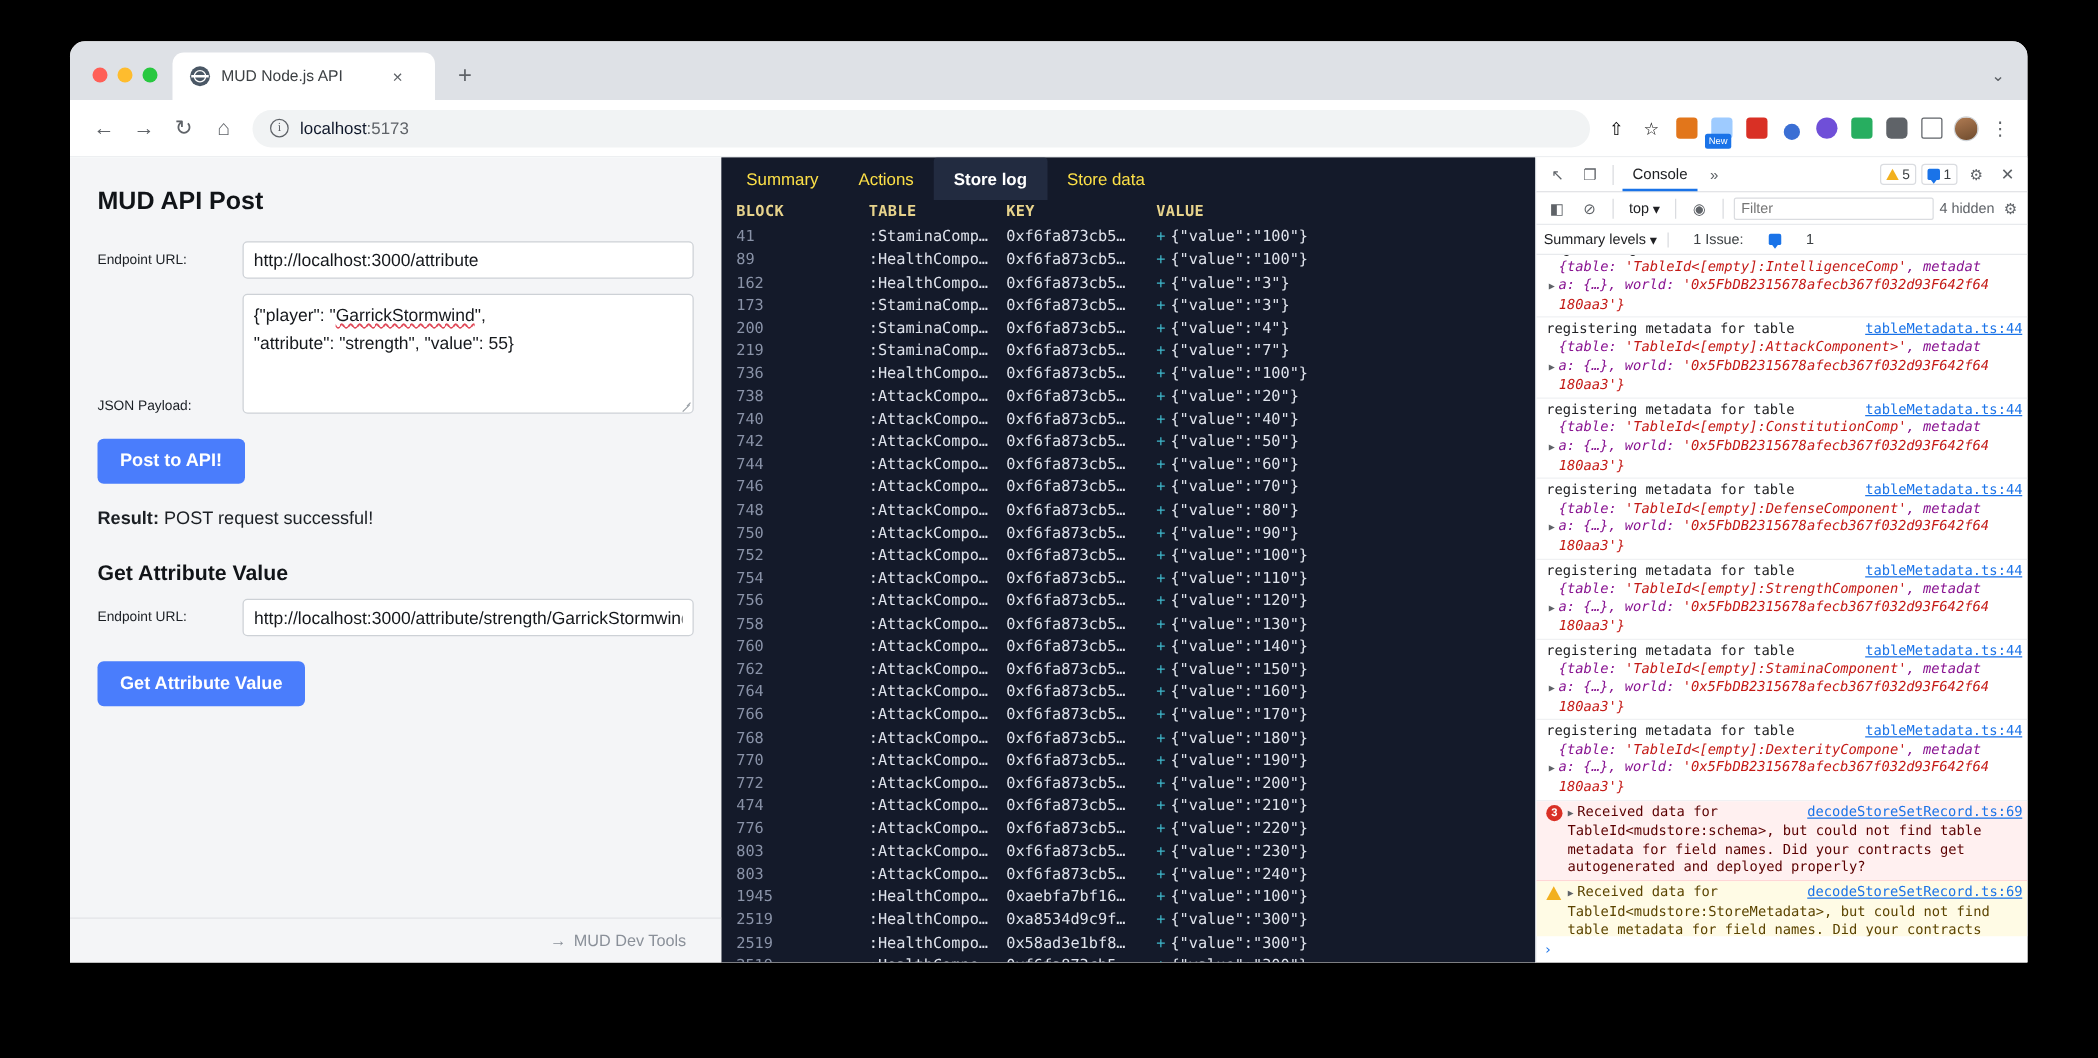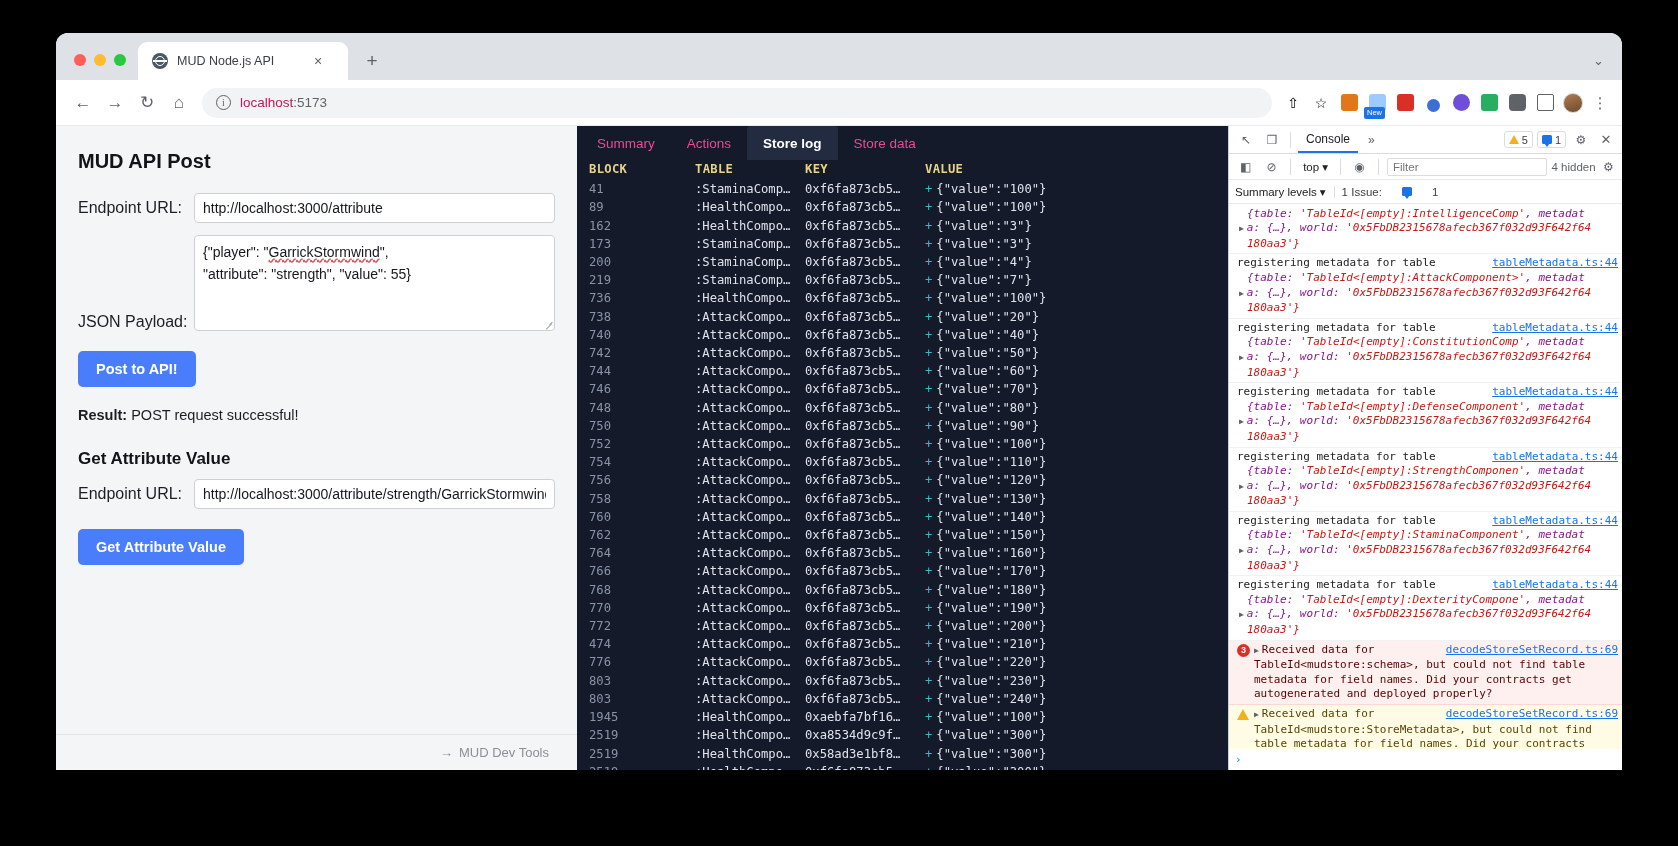--- a/index.html
+++ b/index.html
@@ -127,21 +127,21 @@
     width: 15px; height: 15px;
     border: 1.4px solid #5f6368;
     border-radius: 50%;
     color:#5f6368;
     font-size: 10px;
     font-family:"Liberation Serif", serif;
     display:flex;align-items:center;justify-content:center;
     flex:0 0 auto;
   }
   .omnibox .url { font-size: 13.5px; color: #202124; }
-  .omnibox .url .host { color: #be185d; }
+  .omnibox .url .host { color: #0f172a; }
   .omnibox .url .port { color: #5f6368; }
 
   .ext-icons { display:flex; align-items:center; gap: 6px; flex: 0 0 auto; }
   .ext {
     width: 22px; height: 22px;
     display:flex; align-items:center; justify-content:center;
     position:relative;
     border-radius:4px;
     font-size: 14px;
   }
@@ -188,21 +188,21 @@
     color: #111418;
     font-weight: bold;
   }
   .field-row {
     display: flex;
     align-items: center;
     margin-bottom: 12px;
   }
   .field-row.ta-row { align-items: flex-end; }
   .field-label {
-    font-size: 16px;
+    font-size: 11px;
     color: #1b1f24;
     width: 116px;
     flex: 0 0 116px;
   }
   .text-input {
     flex: 1 1 auto;
     height: 30px;
     border: 1px solid #cdd1d6;
     border-radius: 4px;
     background: #fff;
@@ -290,21 +290,21 @@
     align-items: stretch;
     background: #141a2a;
     height: 34px;
     flex: 0 0 34px;
     padding-left: 4px;
   }
   .mud-tab {
     padding: 0 16px;
     display: flex; align-items: center;
     font-size: 13.5px;
-    color: #ec4899;
+    color: #fde047;
     font-family: "Liberation Sans", sans-serif;
     white-space: nowrap;
   }
   .mud-tab.active {
     background: #222b40;
     color: #ffffff;
     font-weight: bold;
     border-radius: 3px 3px 0 0;
   }
   .mud-table {
@@ -428,21 +428,21 @@
     display:flex;align-items:center;
     padding:0 6px; gap:8px;
     border-bottom:1px solid #e8eaed;
     background:#fff;
   }
   .levels { font-size:11.5px;color:#202124;display:flex;align-items:center;gap:3px; }
   .issues-chip {
     display:flex;align-items:center;gap:20px;
     font-size:11.5px;color:#3c4043;
     border-left:1px solid #dadce0;
-    padding-left:7px;
+    padding-left:20px;
   }
 
   .console-log {
     flex: 1 1 auto;
     overflow: hidden;
     font-family: "DejaVu Sans Mono", monospace;
     font-size: 11px;
     line-height: 14.6px;
     background:#fff;
   }

